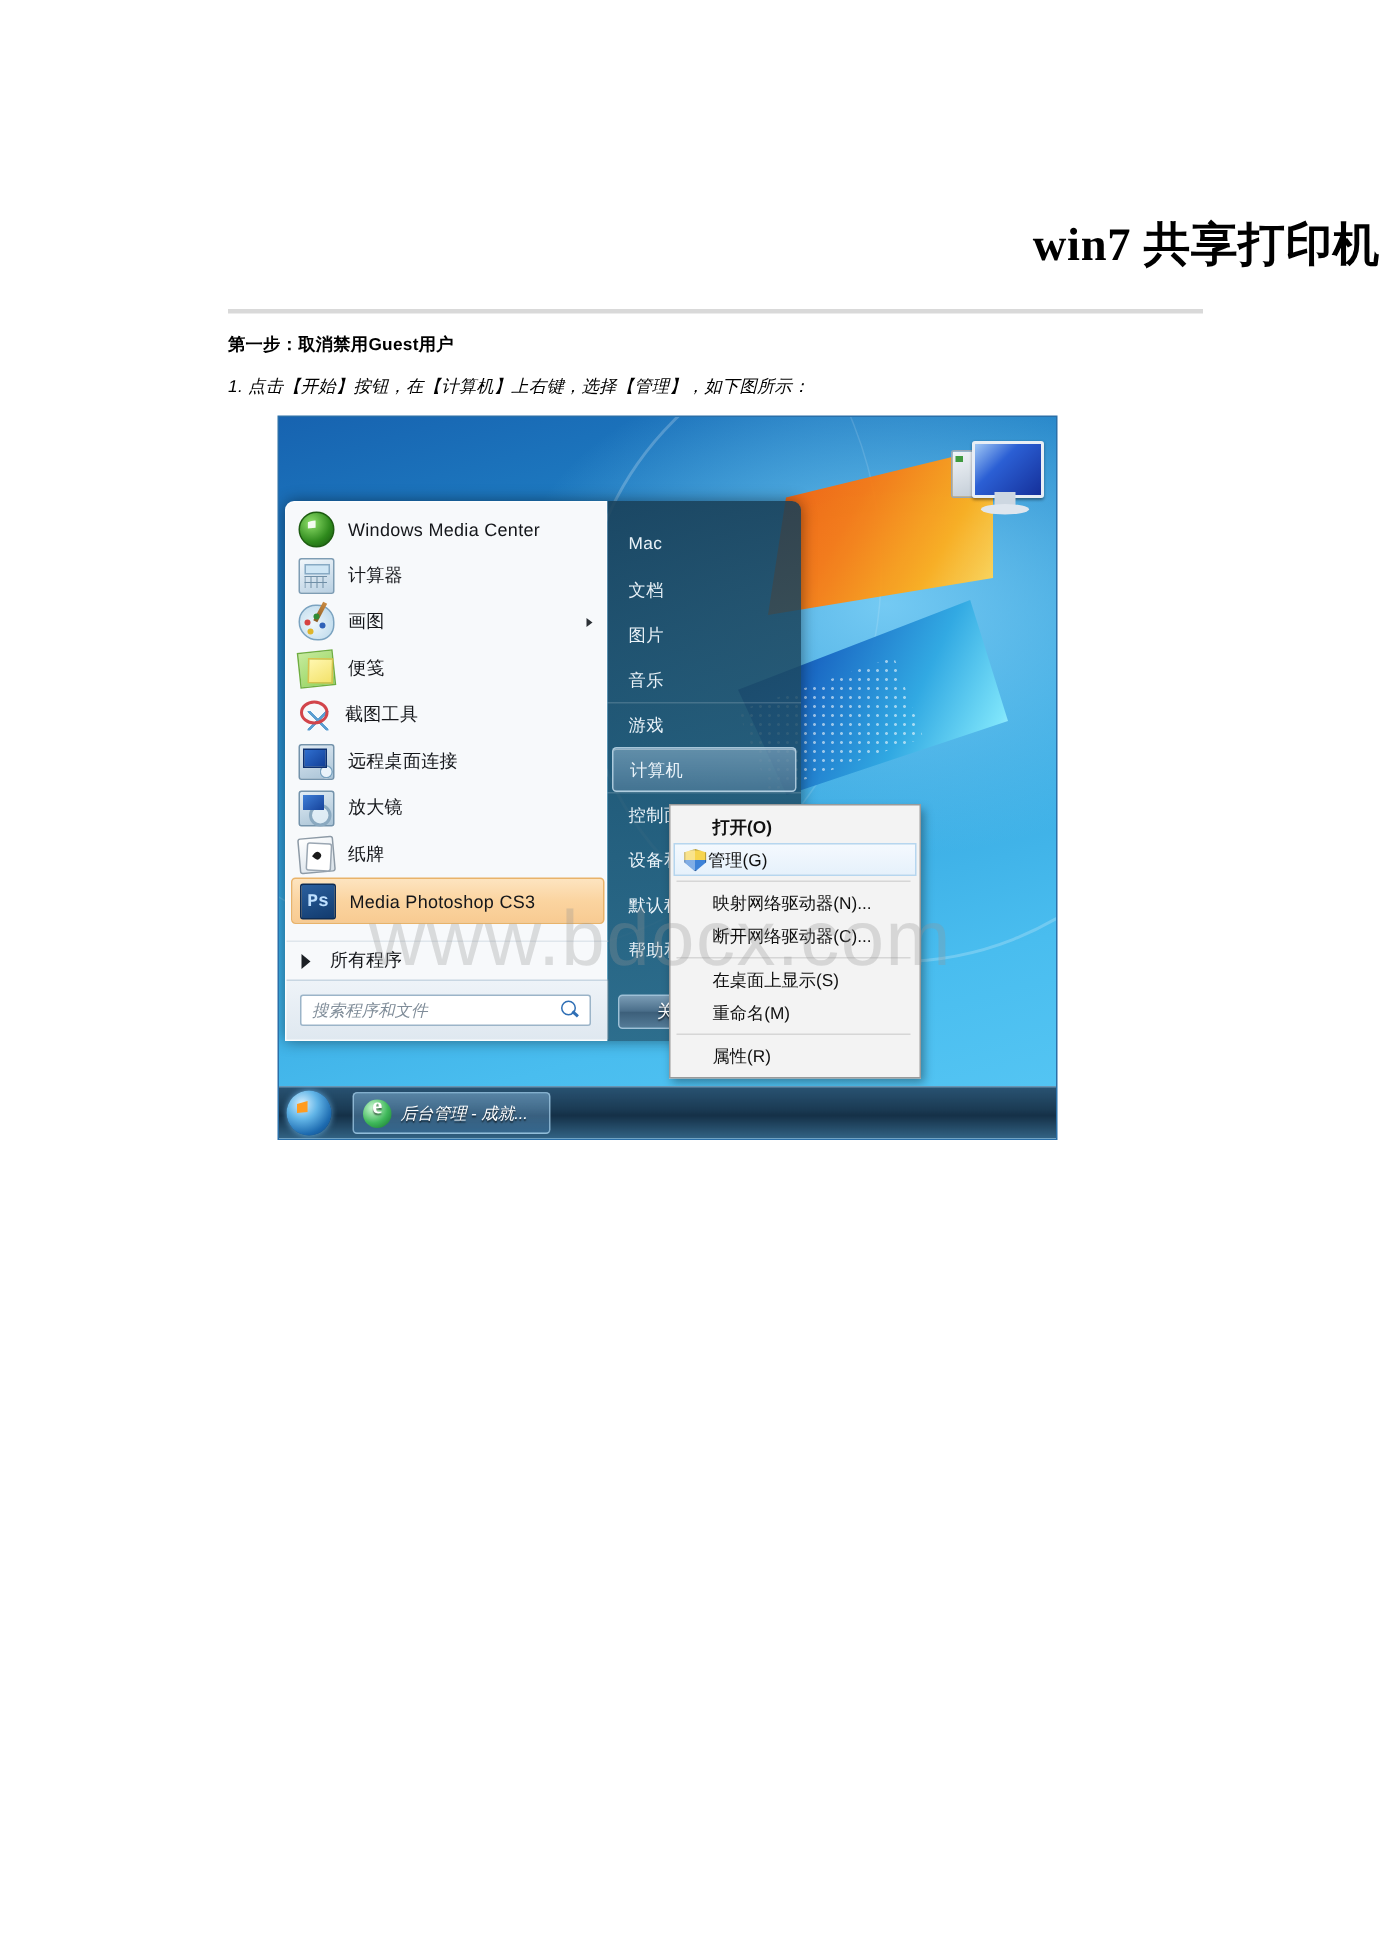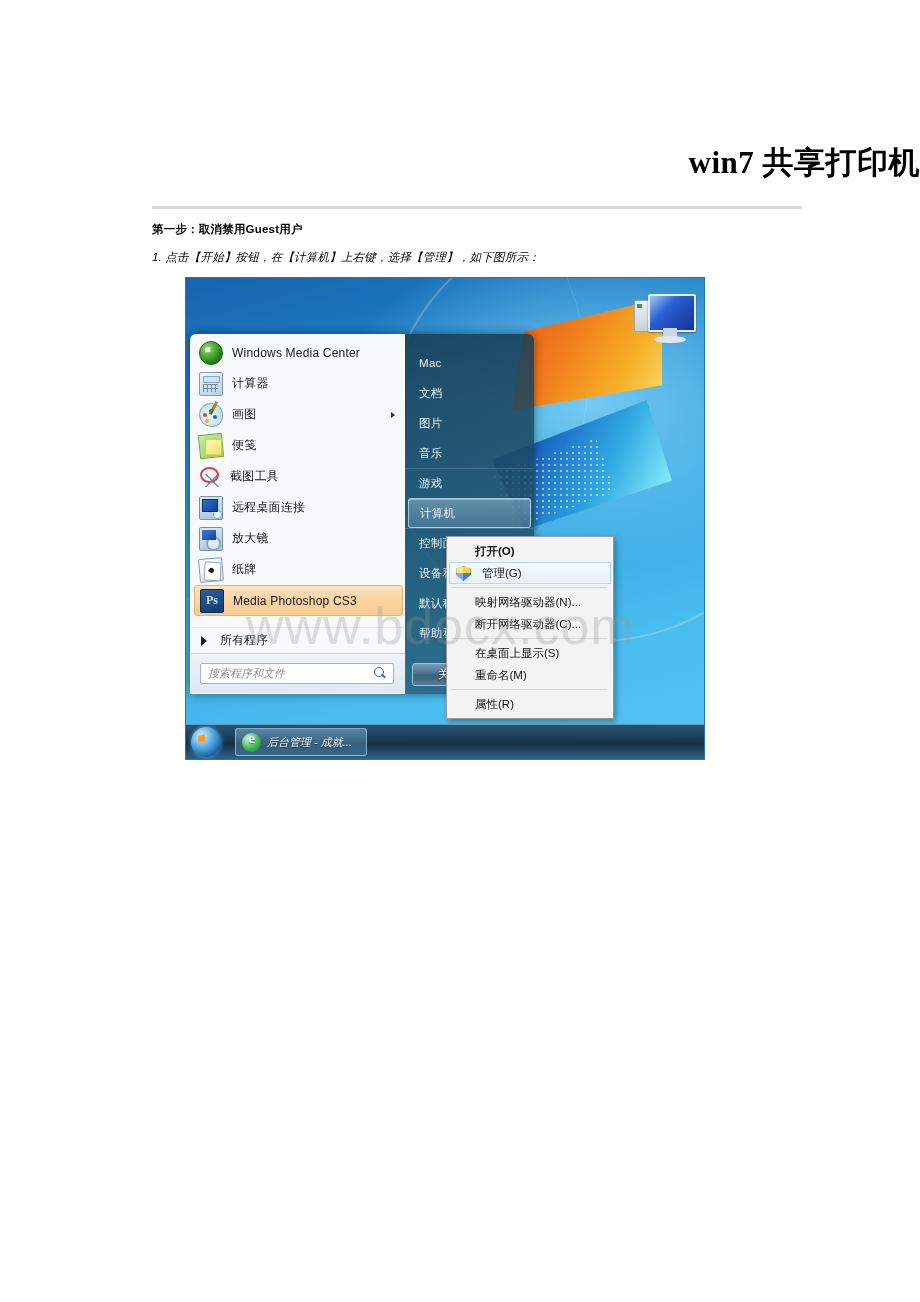--- a/index.html
+++ b/index.html
@@ -219,21 +219,21 @@
   .ico-rdp:after{content:"";position:absolute;left:2px;top:2px;width:14px;height:11px;background:linear-gradient(140deg,#2f6fd0,#123f96);border:1px solid #0d3070;}
   .ico-rdp:before{content:"";position:absolute;right:0px;bottom:0px;width:9px;height:9px;border-radius:50%;background:#e9f3fa;
     box-shadow:inset 0 0 0 1px #7aa3c0;}
   .ico-mag{background:linear-gradient(160deg,#e2edf5,#a8c2d5);border:1px solid #7493ab;border-radius:2px;}
   .ico-mag:after{content:"";position:absolute;left:2px;top:2px;width:14px;height:10px;background:linear-gradient(140deg,#3e7fd8,#16429a);}
   .ico-mag:before{content:"";position:absolute;left:6px;bottom:-1px;width:11px;height:11px;border:2px solid #8aa9c0;border-radius:50%;background:rgba(235,245,252,.75);}
   .ico-cards{background:linear-gradient(160deg,#ffffff,#d9e2ea);border:1px solid #8d9aa6;border-radius:2px;transform:rotate(-5deg);}
   .ico-cards:after{content:"";position:absolute;left:4px;top:3px;width:15px;height:17px;background:#fff;border:1px solid #9aa6b2;border-radius:2px;transform:rotate(8deg);}
   .ico-cards:before{content:"";position:absolute;left:9px;top:9px;width:5px;height:5px;background:#1a1a1a;border-radius:50% 50% 50% 0;transform:rotate(45deg);z-index:2;}
   .ico-ps{background:linear-gradient(160deg,#2a5f9e,#123b6e);border:1px solid #0d2c55;border-radius:2px;
-    color:#bfe0ff;font-family:Liberation Serif, serif;font-weight:bold;font-size:12px;
+    color:#bfe0ff;font-family:Liberation Mono, monospace;font-weight:bold;font-size:12px;
     display:flex;align-items:center;justify-content:center;}
 
   .sm-allprog {
     position: absolute;
     left: 0; bottom: 40px;
     width: 215px; height: 26px;
     display: flex; align-items: center;
     padding-left: 10px;
     box-sizing: border-box;
     border-top: 1px solid #dfe6ec;
@@ -386,21 +386,21 @@
     color: #101010;
     position: relative;
     box-sizing: border-box;
     white-space: nowrap;
   }
   .ctx-item.bold { font-weight: bold; }
   .ctx-item.hl {
     background: linear-gradient(180deg,#f4f9fe,#e6f1fb);
     border: 1px solid #b6d6ef;
     margin: 0 2px;
-    padding-left: 32px;
+    padding-left: 22px;
   }
   .ctx-sep {
     height: 1px;
     background: #d6d6d6;
     margin: 3px 6px 3px 4px;
   }
   .shield-icon {
     position: absolute; left: 6px; top: 3px;
     width: 15px; height: 15px;
     background: linear-gradient(180deg,#f6d44e 0 50%,#3d82d8 50% 100%);

